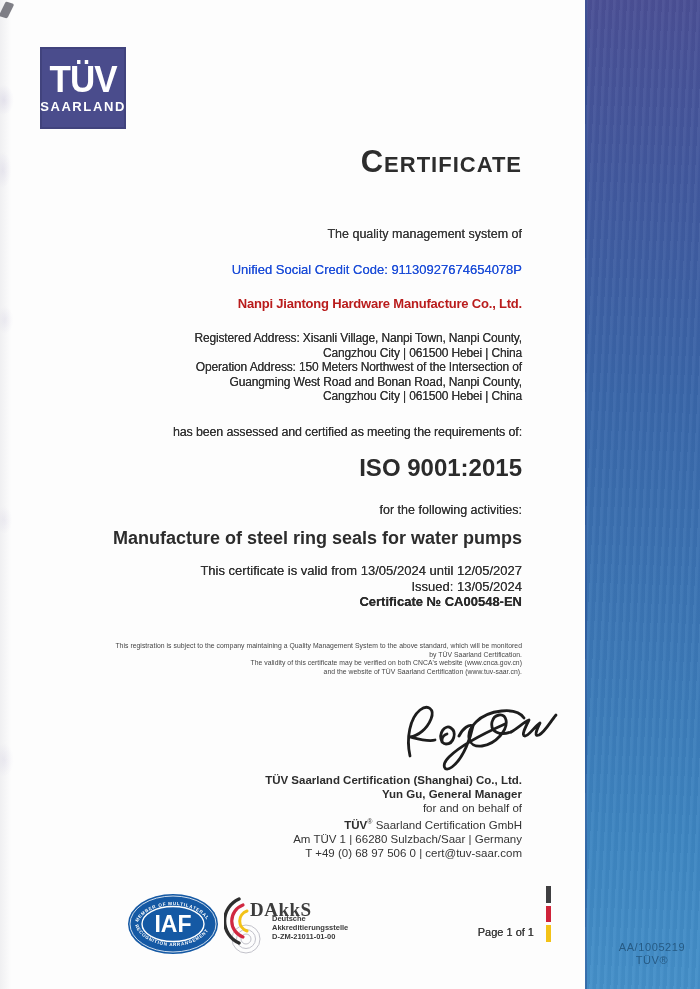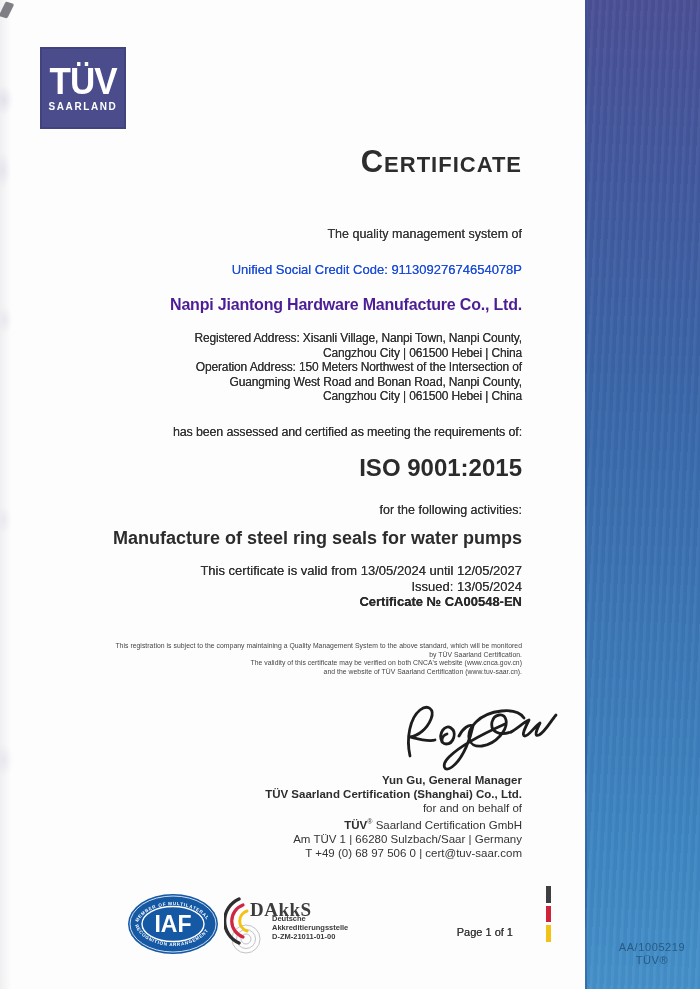--- a/index.html
+++ b/index.html
@@ -38,33 +38,33 @@
     font-size:11px;line-height:13px;color:#265a84;letter-spacing:.6px;z-index:2;
   }
 
   
   .tuv-logo{
     position:absolute;left:40px;top:47px;width:86px;height:82px;
     background:#4a4c8c;box-shadow:inset 0 0 0 2px #41437d;
     display:flex;flex-direction:column;align-items:center;justify-content:center;
   }
   .tuv-logo .tuv{font-size:35px;font-weight:bold;color:#fff;line-height:34px;letter-spacing:-1px;transform:scaleY(1.05);}
-  .tuv-logo .saarland{font-size:10px;font-weight:bold;color:#fff;letter-spacing:1.6px;margin-top:3px;}
+  .tuv-logo .saarland{font-size:13px;font-weight:bold;color:#fff;letter-spacing:1.6px;margin-top:3px;}
 
   
   .rcol{position:absolute;right:178px;text-align:right;white-space:nowrap;}
   .soft{text-shadow:0 0 .35px currentColor;} 
 
   .title{
     top:144px;font-variant:small-caps;font-weight:bold;font-size:31px;
     letter-spacing:1px;color:#2d2d2d;
   }
   .intro{top:227px;font-size:12.5px;color:#383838;}
   .credit{top:262px;font-size:13px;color:#1d4ed8;}
-  .company{top:296px;font-size:16px;font-weight:bold;color:#4c1d95;letter-spacing:-.2px;}
+  .company{top:296px;font-size:13px;font-weight:bold;color:#b91c1c;letter-spacing:-.2px;}
   .address{top:331px;font-size:12px;line-height:14.5px;color:#343434;letter-spacing:-.15px;}
   .assessed{top:425px;font-size:12.5px;color:#343434;letter-spacing:-.15px;}
   .standard{top:454px;font-size:24px;font-weight:bold;color:#2b2b2b;}
   .act-label{top:503px;font-size:12.5px;color:#343434;}
   .activities{top:528px;font-size:18px;font-weight:bold;color:#2c2c2c;}
   .validity{top:563px;font-size:13px;line-height:15.5px;color:#333;}
   .validity .bold{font-weight:bold;color:#2b2b2b;}
   .fineprint{top:642px;font-size:6.8px;line-height:8.6px;color:#454545;letter-spacing:.05px;}
 
   .signature{position:absolute;left:338px;top:694px;width:222px;height:84px;}
@@ -150,22 +150,22 @@
     <g fill="none" stroke="#1d1d1d" stroke-width="2.8" stroke-linecap="round" stroke-linejoin="round">
       <path d="M72,62 C68,44 72,24 82,16 C90,10 97,15 93,25 C89,35 80,42 72,43 C80,45 90,48 97,46"></path>
       <path d="M104,48 C100,39 107,30 113,34 C119,38 116,50 108,50 C102,50 103,42 109,40"></path>
       <path d="M121,42 C125,34 131,30 135,32 C133,42 126,64 114,73 C106,79 103,71 111,63 C123,51 149,38 167,30"></path>
       <path d="M186,24 C178,12 150,16 138,28 C126,40 130,54 144,52 C158,50 170,36 168,26 C166,18 156,20 154,28 C152,38 162,42 173,38"></path>
       <path d="M173,38 C180,34 186,28 191,26 C187,34 183,42 187,42 C191,42 196,33 202,29 C198,37 196,43 201,41 C207,38 212,28 218,21"></path>
     </g>
   </svg>
 
   <div class="rcol signatory">
+    <div class="b">TÜV Saarland Certification (Shanghai) Co., Ltd.</div>
     <div class="b">Yun Gu, General Manager</div>
-    <div class="b">TÜV Saarland Certification (Shanghai) Co., Ltd.</div>
     <div>for and on behalf of</div>
     <div><span class="b">TÜV</span><sup>®</sup><span> Saarland Certification GmbH</span></div>
     <div>Am TÜV 1 | 66280 Sulzbach/Saar | Germany</div>
     <div>T +49 (0) 68 97 506 0 | cert@tuv-saar.com</div>
   </div>
 
   <svg class="iaf" viewBox="0 0 92 64">
     <ellipse cx="46" cy="32" rx="45" ry="30" fill="#1559a4"></ellipse>
     <ellipse cx="46" cy="32" rx="43" ry="28" fill="none" stroke="#ffffff" stroke-width="0.8"></ellipse>
     <ellipse cx="46" cy="32" rx="31" ry="17.5" fill="none" stroke="#ffffff" stroke-width="1.4"></ellipse>
@@ -202,15 +202,15 @@
       <div>D-ZM-21011-01-00</div>
     </div>
   </div>
 
   <div class="flagbar">
     <div class="seg black"></div>
     <div class="seg red"></div>
     <div class="seg gold"></div>
   </div>
 
-  <div class="rcol pagenum soft" style="right:187px;">Page 1 of 1</div>
+  <div class="rcol pagenum soft" style="right:166px;">Page 1 of 1</div>
 
 </div>
 
 </body></html>

